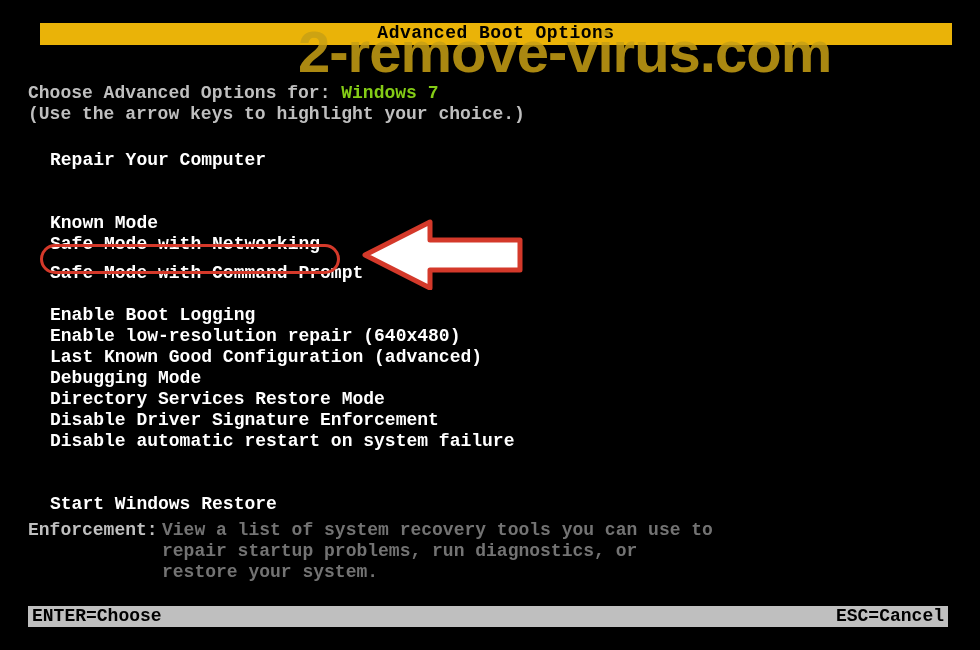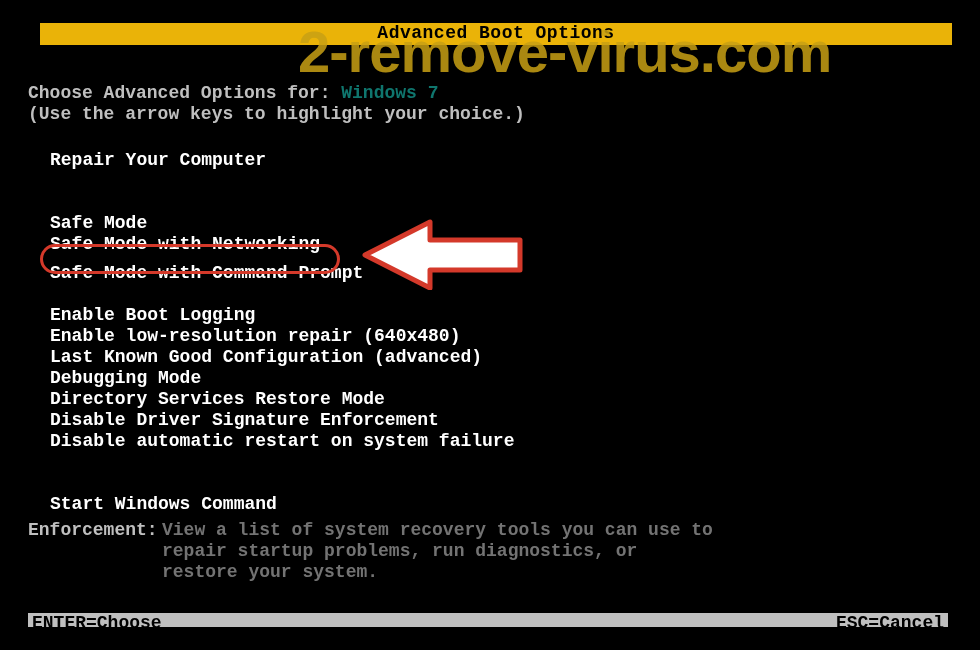--- a/index.html
+++ b/index.html
@@ -39,21 +39,21 @@
     letter-spacing: -1px;
     pointer-events: none;
     z-index: 10;
   }
   .prompt-line {
     position: absolute;
     top: 83px;
     left: 28px;
     white-space: nowrap;
   }
-  .os-name { color: #0f766e; }
+  .os-name { color: #84cc16; }
   .hint-line {
     position: absolute;
     top: 104px;
     left: 28px;
   }
   .menu {
     position: absolute;
     top: 150px;
     left: 50px;
     color: #fff;
@@ -93,21 +93,21 @@
     left: 28px;
     display: flex;
   }
   .desc-label { width: 134px; flex-shrink: 0; }
   .desc-text { color: #737373; max-width: 560px; line-height: 21px; }
   .footer {
     position: absolute;
     bottom: 23px;
     left: 28px;
     right: 32px;
-    height: 14px;
+    height: 21px;
     background: #bfbfbf;
     color: #000;
     display: flex;
     justify-content: space-between;
     padding: 0 4px;
     line-height: 21px;
   }
 </style>
 </head>
 <body>
@@ -120,34 +120,34 @@
 
 <div class="prompt-line">
   <span>Choose Advanced Options for: </span><span class="os-name">Windows 7</span>
 </div>
 <div class="hint-line">(Use the arrow keys to highlight your choice.)</div>
 
 <div class="menu">
   <div class="menu-item">Repair Your Computer</div>
   <div class="gap"></div>
   <div class="gap"></div>
-  <div class="menu-item">Safe Mode</div>
+  <div class="menu-item">Known Mode</div>
   <div class="menu-item">Safe Mode with Networking</div>
   <div class="menu-item highlighted">Safe Mode with Command Prompt</div>
   <div class="gap"></div>
   <div class="menu-item">Enable Boot Logging</div>
   <div class="menu-item">Enable low-resolution repair (640x480)</div>
   <div class="menu-item">Last Known Good Configuration (advanced)</div>
   <div class="menu-item">Debugging Mode</div>
   <div class="menu-item">Directory Services Restore Mode</div>
   <div class="menu-item">Disable Driver Signature Enforcement</div>
   <div class="menu-item">Disable automatic restart on system failure</div>
   <div class="gap"></div>
   <div class="gap"></div>
-  <div class="menu-item">Start Windows Command</div>
+  <div class="menu-item">Start Windows Restore</div>
 </div>
 
 <div class="highlight-ring"></div>
 
 <svg class="arrow" width="180" height="80" viewBox="0 0 180 80">
   <polygon points="10,45 75,12 75,30 165,30 165,60 75,60 75,78" fill="#ffffff" stroke="#d4392a" stroke-width="5" stroke-linejoin="round"></polygon>
 </svg>
 
 <div class="desc">
   <div class="desc-label">Enforcement:</div>

